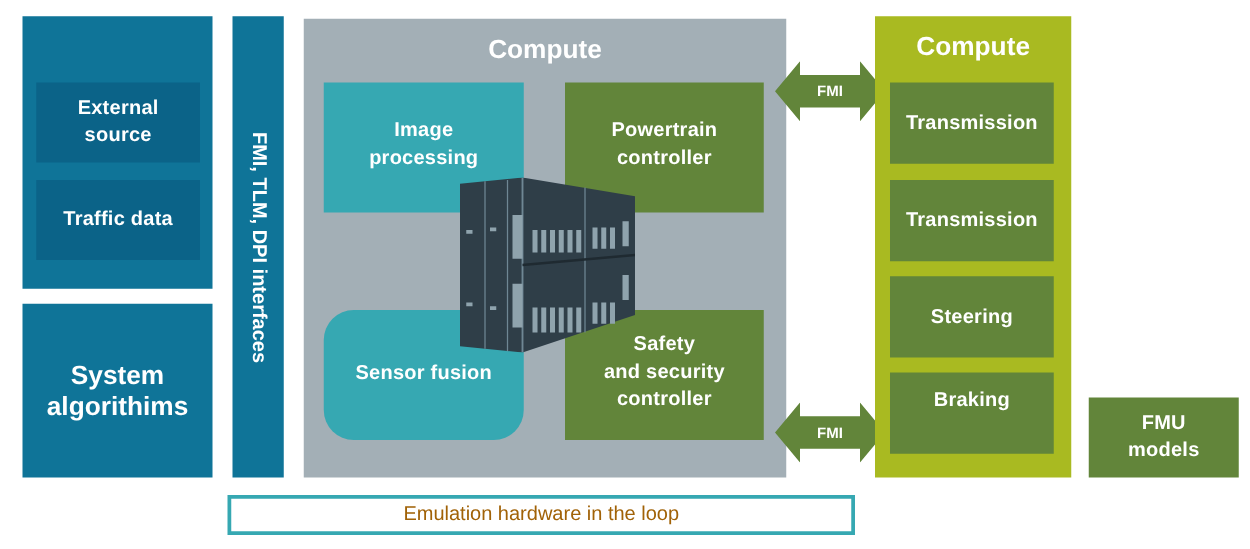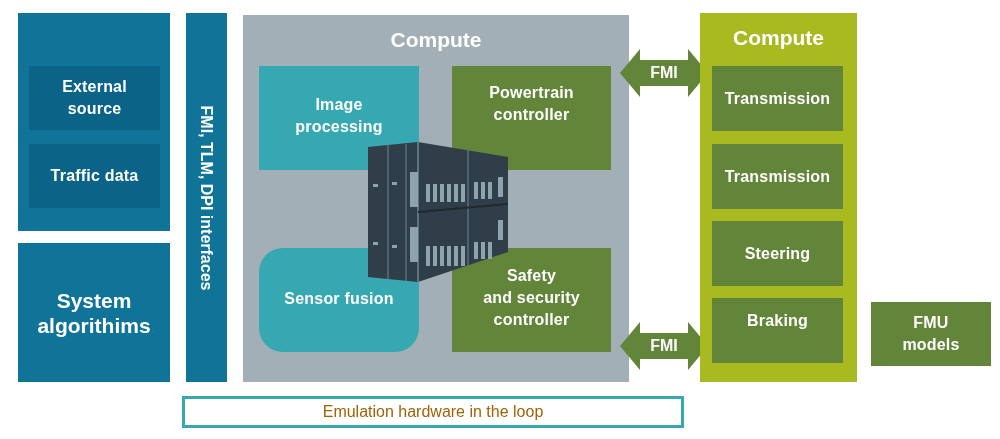--- a/index.html
+++ b/index.html
@@ -20,23 +20,23 @@
   #compute { left: 243px; top: 15px; width: 386px; height: 367px; background: #a3afb6; }
   #compute-title { left: 0; top: 10px; width: 386px; height: 30px; }
   #imgproc { left: 16px; top: 51px; width: 160px; height: 104px; background: #36a8b2; }
   #powertrain { left: 209px; top: 51px; width: 159px; height: 104px; background: #62853a; }
   #sensorfusion { left: 16px; top: 233px; width: 160px; height: 104px; background: #36a8b2; }
   #safety { left: 209px; top: 233px; width: 159px; height: 104px; background: #62853a; }
   #server { left: 125px; top: 127px; width: 140px; height: 140px; }
   #actuate { left: 700px; top: 13px; width: 157px; height: 369px; background: #a9ba21; }
   #actuate-title { left: 0; top: 10px; width: 157px; height: 30px; }
   .act-item { left: 12px; width: 131px; height: 65px; background: #62853a; }
-  #fmu { left: 871px; top: 302px; width: 120px; height: 64px; background: #62853a; }
+  #fmu { left: 871px; top: 318px; width: 120px; height: 64px; background: #62853a; }
   .fmi-arrow { width: 88px; height: 48px; }
-  .fmi-arrow span { font-size: 16px; }
+  .fmi-arrow span { font-size: 12px; }
   #emul { left: 182px; top: 396px; width: 502px; height: 32px; border: 3px solid #36a8b2; background: #fff;
           color: #a16207; font-weight: normal; font-size: 16px; }
 </style>
 </head>
 <body>
 
 <div id="sense" class="abs">
   <div id="ext" class="abs center lbl">
     <div>
         <div>External</div>
@@ -58,21 +58,21 @@
 <div id="ifbar" class="abs center">
   <span>FMI, TLM, DPI interfaces</span>
 </div>
 
 <div id="compute" class="abs">
   <div id="compute-title" class="abs center title">Compute</div>
   <div id="imgproc" class="abs lbl" style="text-align:center;padding-top:28px;">
     <div>Image</div>
     <div>processing</div>
   </div>
-  <div id="powertrain" class="abs lbl" style="text-align:center;padding-top:16px;">
+  <div id="powertrain" class="abs lbl" style="text-align:center;padding-top:28px;">
     <div>Powertrain</div>
     <div>controller</div>
   </div>
   <div id="sensorfusion" class="abs lbl" style="text-align:center;padding-top:40px;border-radius:24px;">
     <span>Sensor fusion</span>
   </div>
   <div id="safety" class="abs lbl" style="text-align:center;padding-top:17px;">
     <div>Safety</div>
     <div>and security</div>
     <div>controller</div>

